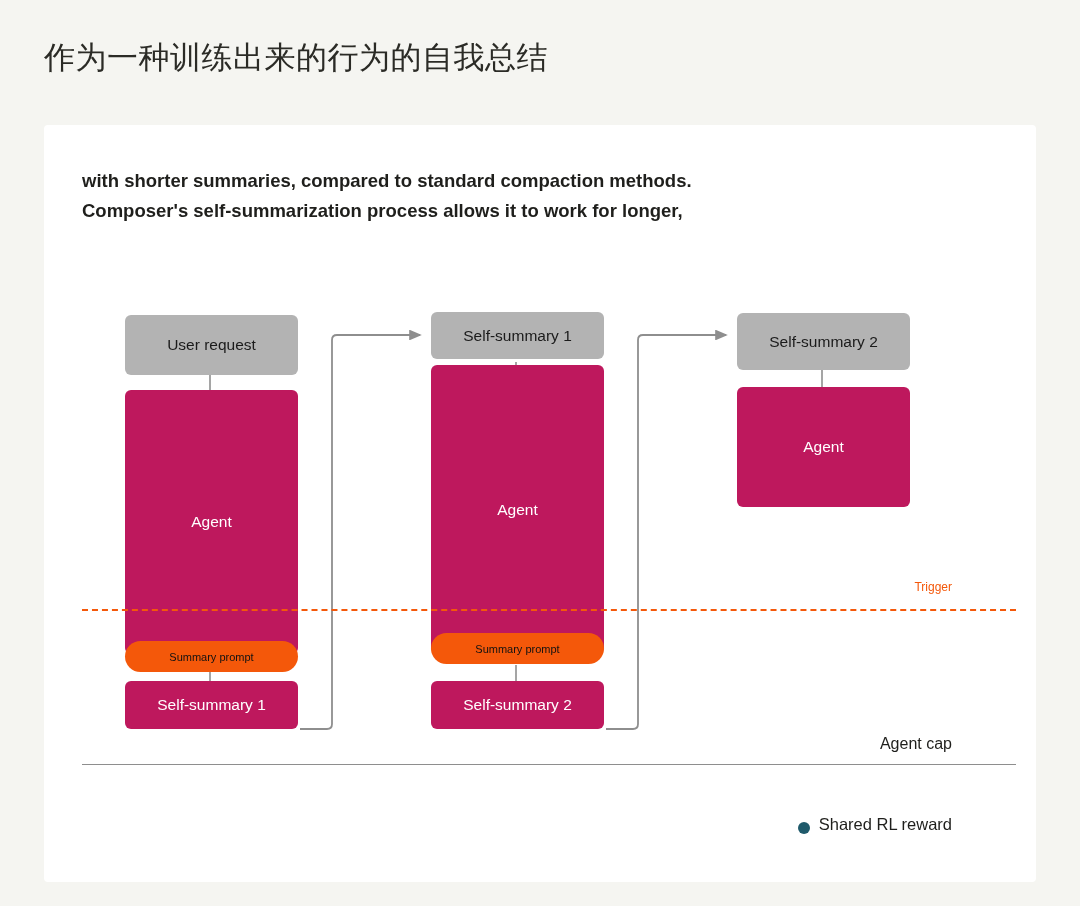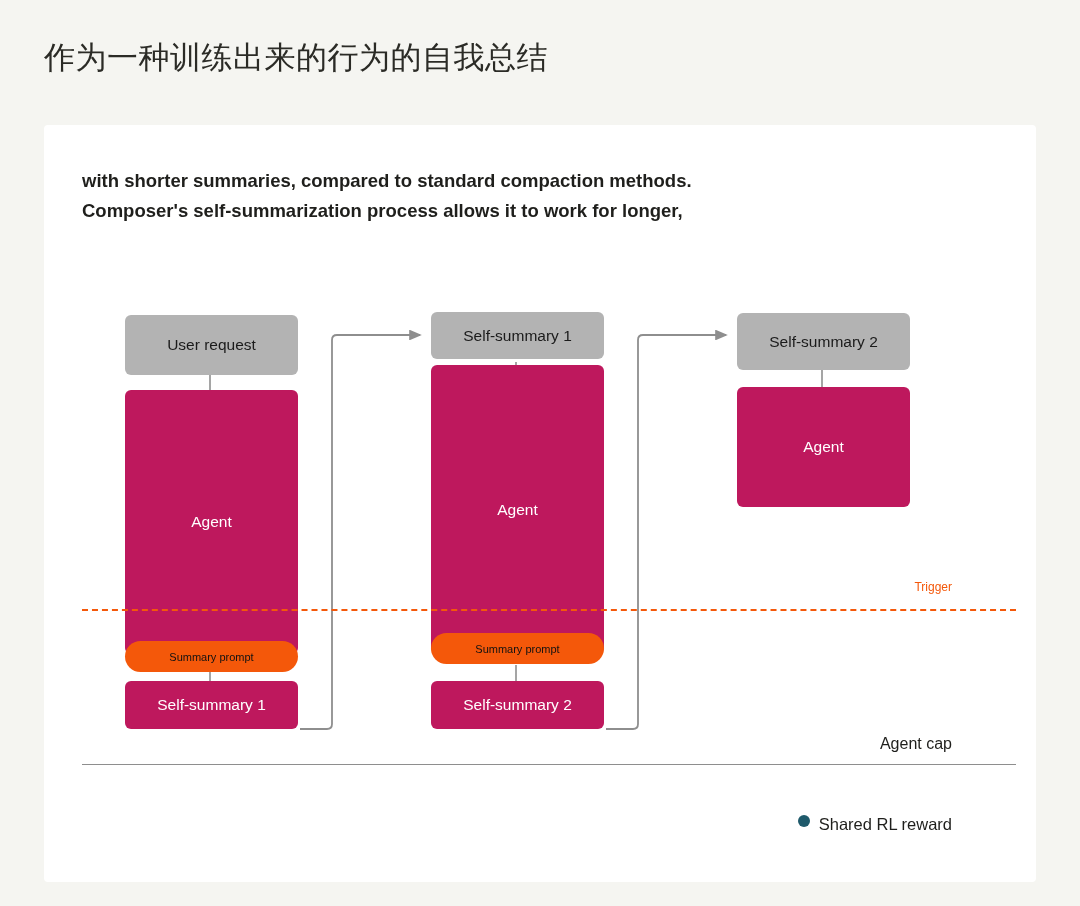--- a/index.html
+++ b/index.html
@@ -135,21 +135,21 @@
     font-size: 16px;
     color: #1f1f1c;
   }
 
   
   .legend {
     position: absolute;
     right: 20px;
     top: 690px;
     display: flex;
-    align-items: flex-start;
+    align-items: flex-end;
     gap: 9px;
     font-size: 16.5px;
     color: #1f1f1c;
   }
   .legend-dot {
     width: 12px;
     height: 12px;
     border-radius: 50%;
     background: #1f5a6b;
     display: inline-block;

